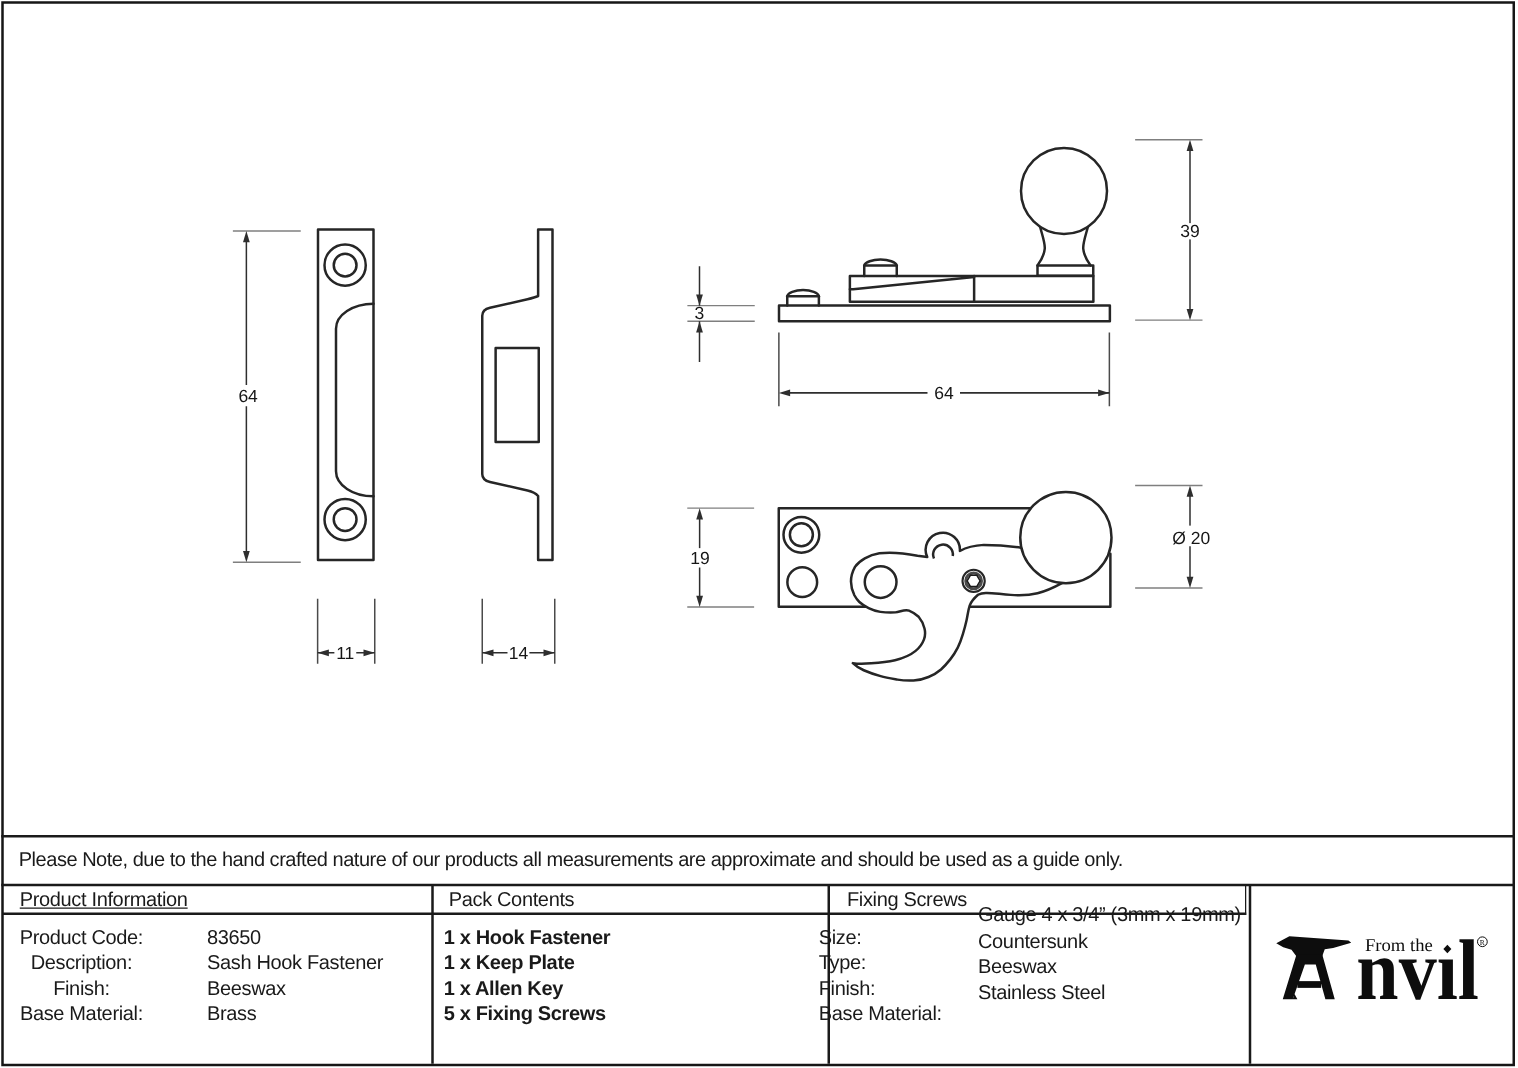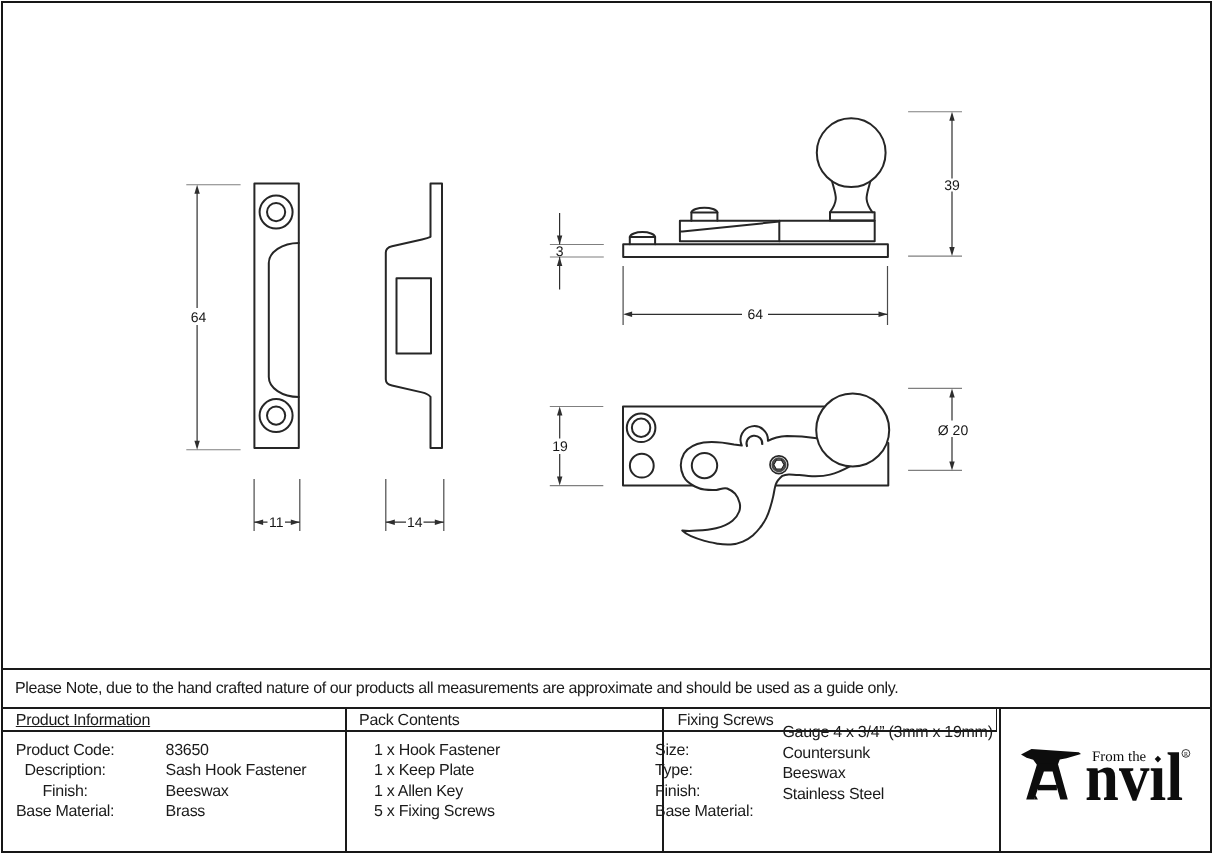--- a/index.html
+++ b/index.html
@@ -188,21 +188,21 @@
 <div class="ln" style="left:995.5px;top:707.5px;width:1.5px;height:24px;"></div>
 <div class="ln" style="left:999px;top:707.5px;width:2px;height:143px;"></div>
 
 <div class="txt" style="left:15px;top:679.5px;letter-spacing:-0.38px;">Please Note, due to the hand crafted nature of our products all measurements are approximate and should be used as a guide only.</div>
 <div class="txt" style="left:15.8px;top:711.5px;text-decoration:underline;">Product Information</div>
 <div class="txt" style="left:359px;top:711.5px;">Pack Contents</div>
 <div class="txt" style="left:677.6px;top:711.5px;">Fixing Screws</div>
 
 <div class="txt" style="left:15.8px;top:740.5px;line-height:20.6px;text-align:center;">Product Code:<br>Description:<br>Finish:<br>Base Material:</div>
 <div class="txt" style="left:121.6px;top:740.5px;line-height:20.6px;margin-left:44px;">83650<br>Sash Hook Fastener<br>Beeswax<br>Brass</div>
-<div class="txt" style="left:374px;top:740.5px;line-height:20.6px;">1 x Hook Fastener<br>1 x Keep Plate<br>1 x Allen Key<br>5 x Fixing Screws</div>
+<div class="txt" style="left:355px;top:740.5px;line-height:20.6px;font-weight:bold;">1 x Hook Fastener<br>1 x Keep Plate<br>1 x Allen Key<br>5 x Fixing Screws</div>
 <div class="txt" style="left:655px;top:740.5px;line-height:20.6px;">Size:<br>Type:<br>Finish:<br>Base Material:</div>
 <div class="txt" style="left:782.4px;top:723px;line-height:20.6px;">Gauge 4 x 3/4” (3mm x 19mm)<br>Countersunk<br>Beeswax<br>Stainless Steel</div>
 
 <svg class="abs" style="left:1000px;top:707px;" width="212" height="143" viewBox="0 0 212 143">
   <g fill="#0d0d0d">
 
     <path d="M 21.0 47.6 L 31.5 42.0 L 78.8 45.3 L 81.0 47.1 L 66.5 51.3 L 59.8 52.4 L 57.6 58.4 L 37.4 58.4 L 33.2 52.7 L 26.6 50.8 Z"></path>
 
     <path d="M 26.2 92.4 L 37.2 56.6 L 57.8 56.6 L 67.8 92.4 L 60.3 92.4 L 52.6 64.5 L 43.9 64.5 L 34.2 92.4 Z"></path>
     <polygon points="34.2,92.4 37.9,92.4 35.5,88.0"></polygon>

